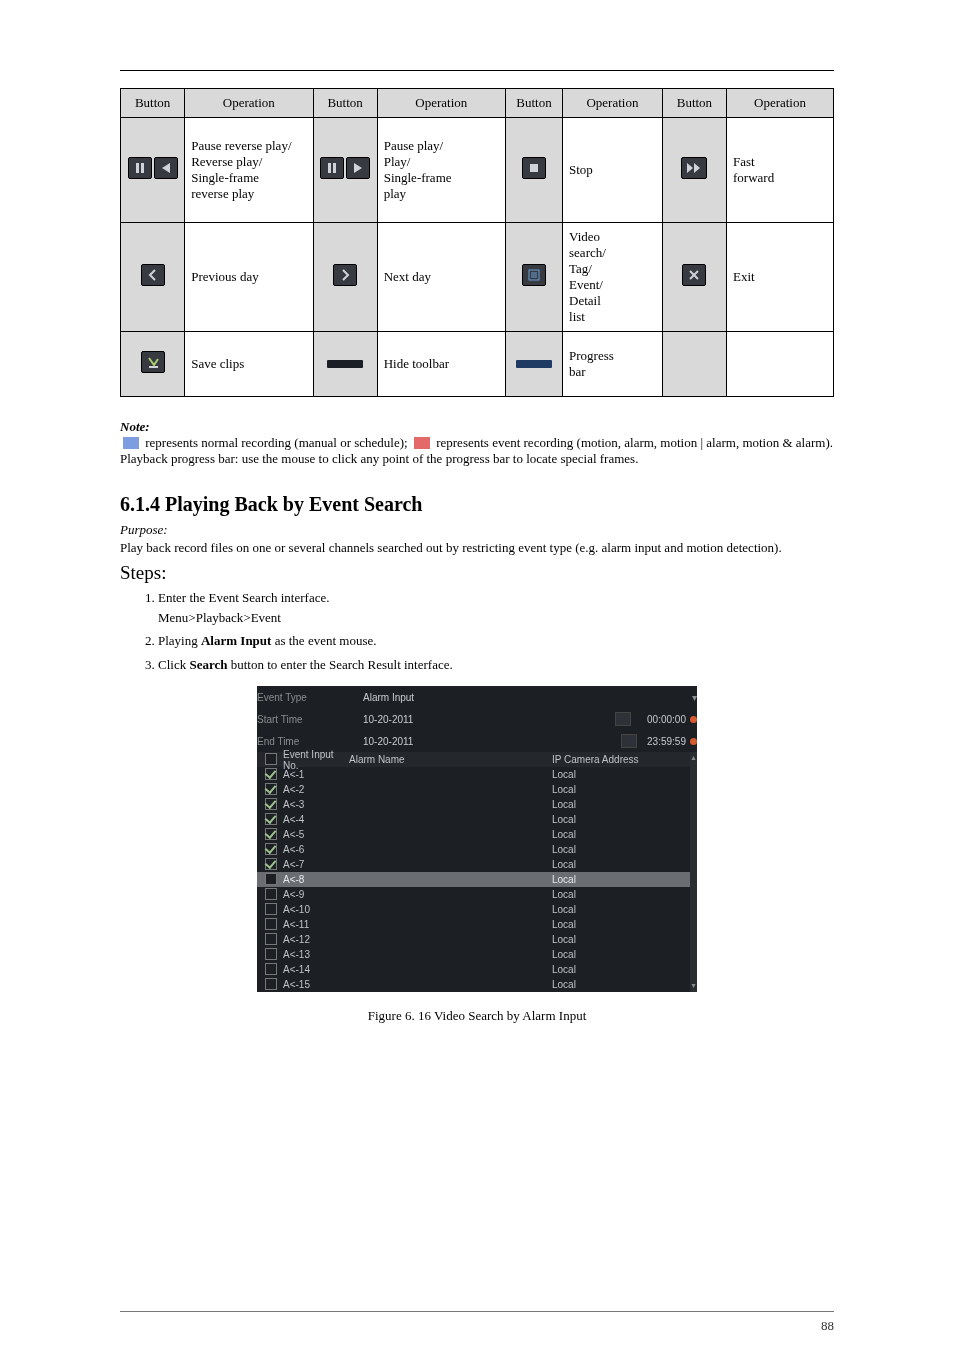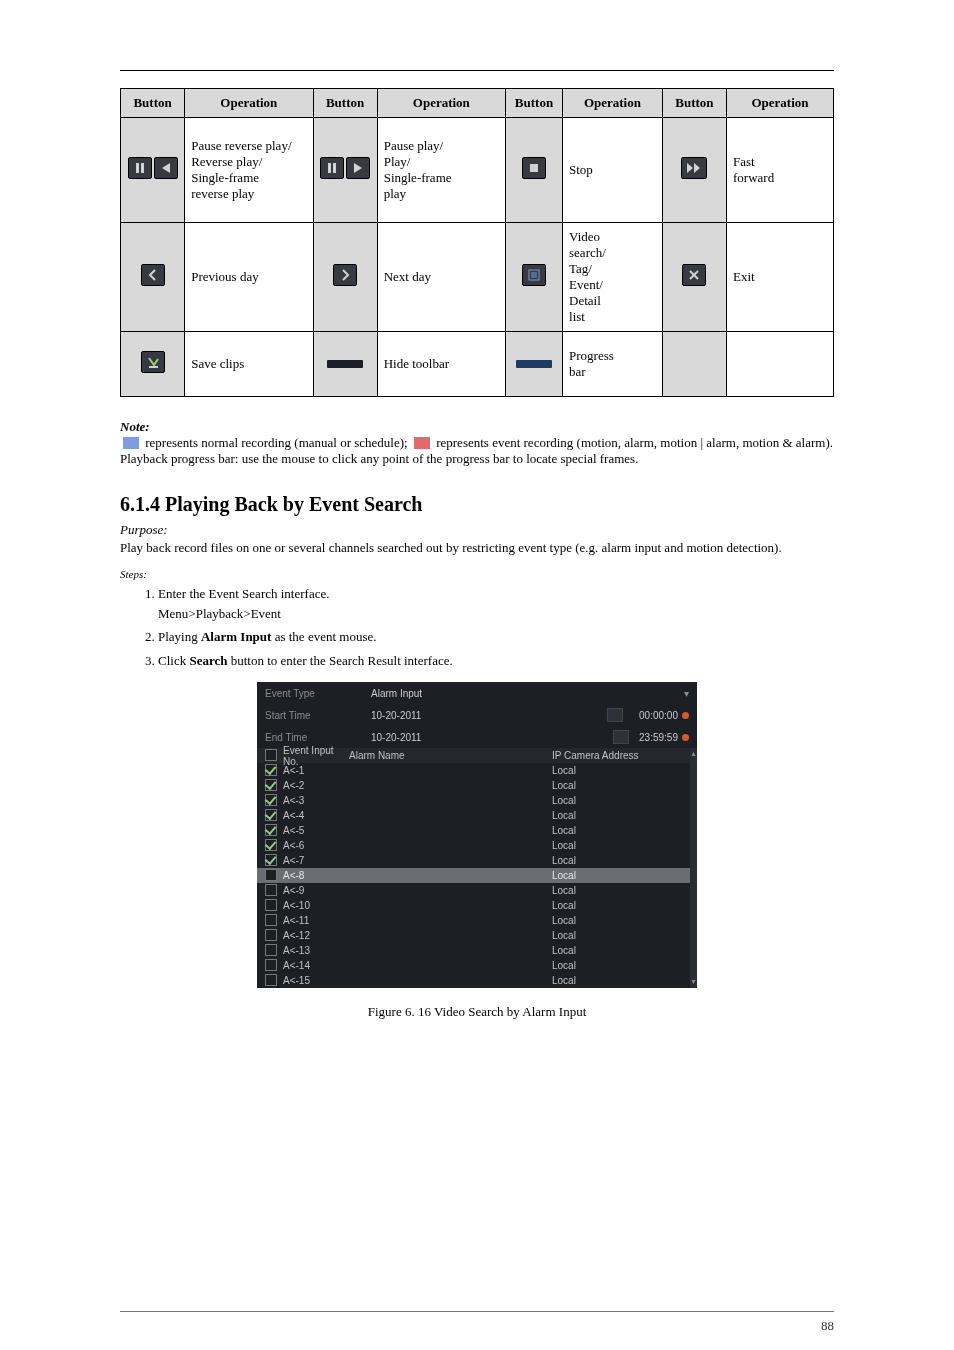--- a/index.html
+++ b/index.html
@@ -2,47 +2,47 @@
 <html><head>
 <meta charset="utf-8">
 <style>
   html,body{margin:0;padding:0;background:#fff}
   .page{width:954px;height:1350px;margin:0 auto;position:relative;font-family:"Times New Roman",serif;color:#000}
   .top-rule{position:absolute;left:120px;right:120px;top:70px;border-top:1px solid #000}
   .content{position:absolute;left:120px;right:120px;top:88px;bottom:0}
   
   .tbl{border-collapse:collapse;width:100%;table-layout:fixed;font-size:13px}
   .tbl td,.tbl th{border:1px solid #000;padding:6px 6px;vertical-align:middle}
-  .hdr{background:#d9d9d9;text-align:center;font-weight:bold}
+  .hdr{background:#d9d9d9;text-align:center;font-weight:normal}
   .icn{background:#d9d9d9;text-align:center;height:52px}
   .icn-big{height:92px}
   .desc{background:#fff}
   
   .ibtn{display:inline-block;background:#373b41;border:1px solid #000;line-height:0;padding:3px 4px;border-radius:2px}
   .ibtn svg{display:block}
   .ibtn+.ibtn{margin-left:2px}
   .bar{display:inline-block;width:36px;height:8px;border-radius:1px}
   .bar-dark{background:#1b1f25}
   .bar-blue{background:#1f3a63}
   
   .note{font-size:13px;margin:22px 0 8px 0}
   .sw{display:inline-block;width:16px;height:12px;vertical-align:-2px;margin:0 3px}
   .sw-blue{background:#7e9ce0}
   .sw-red{background:#e46a6a}
   
   .h2{font-size:20px;font-weight:bold;margin:26px 0 4px 0}
   .purpose-i{font-style:italic;font-size:13px;margin-top:6px}
   .purpose-t{font-size:13px;margin-top:2px}
-  .steps-i{font-style:italic;font-size:11px;margin-top:12px}
+  .steps-i{font-size:19px;margin-top:6px}
   ol.steps{font-size:13px;padding-left:38px;margin:2px 0 0 0}
   ol.steps li{margin:4px 0;line-height:1.5}
   
   .shot-wrap{width:440px;margin:12px auto 2px auto}
   .shot{width:440px;background:#1c1f23;font-family:Arial,Helvetica,sans-serif;font-size:10px;color:#9a9da2}
-  .srow{display:flex;align-items:center;height:18px;padding:2px 8px;gap:6px}
+  .srow{display:flex;align-items:center;height:18px;padding:2px 0;gap:6px}
   .srow .lbl{width:100px;color:#8a8d92}
   .srow .val{color:#c8cbd0}
   .srow .right{margin-left:auto;display:flex;align-items:center;gap:4px}
   .chip{width:14px;height:12px;background:#2e3238;border:1px solid #444;display:inline-block}
   .dot{width:7px;height:7px;border-radius:50%;background:#d65a2f;display:inline-block}
   .thead{background:#24272c;color:#a8abb0}
   .chk{width:10px;height:10px;border:1px solid #777;display:inline-block;position:relative;background:#1c1f23}
   .chk.on::after{content:"";position:absolute;left:1px;top:-1px;width:5px;height:8px;border:solid #9ec28f;border-width:0 2px 2px 0;transform:rotate(40deg)}
   .tr{display:flex;align-items:center;height:15px;padding:0 8px;gap:6px;color:#bfc2c7}
   .tr .c1{width:12px}

